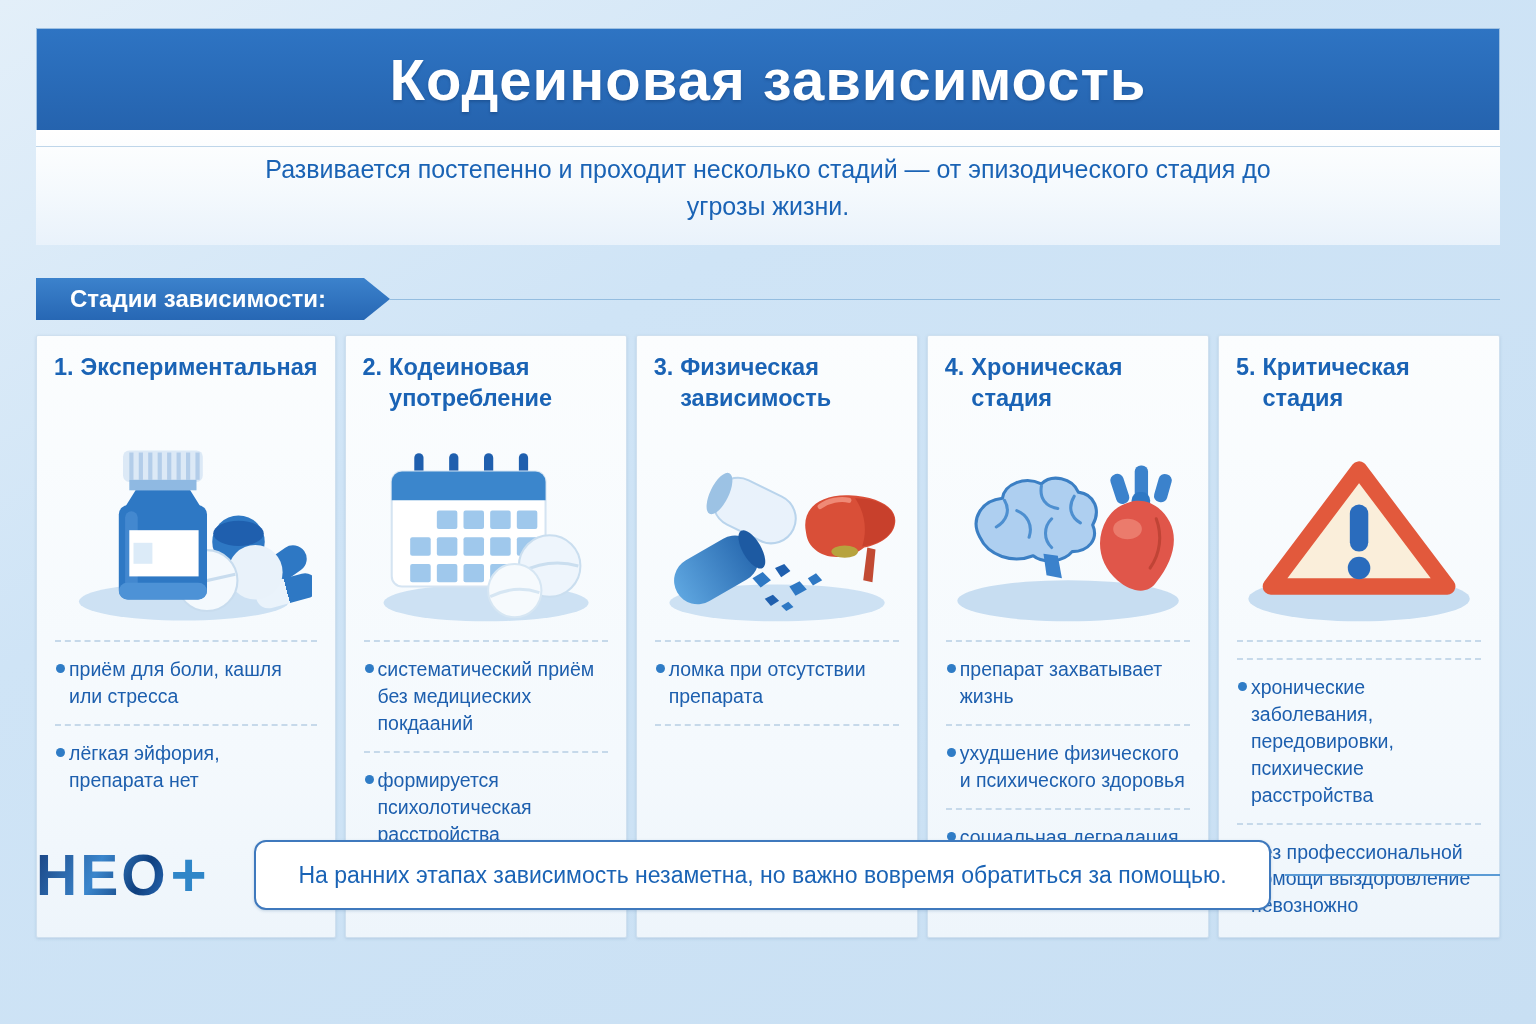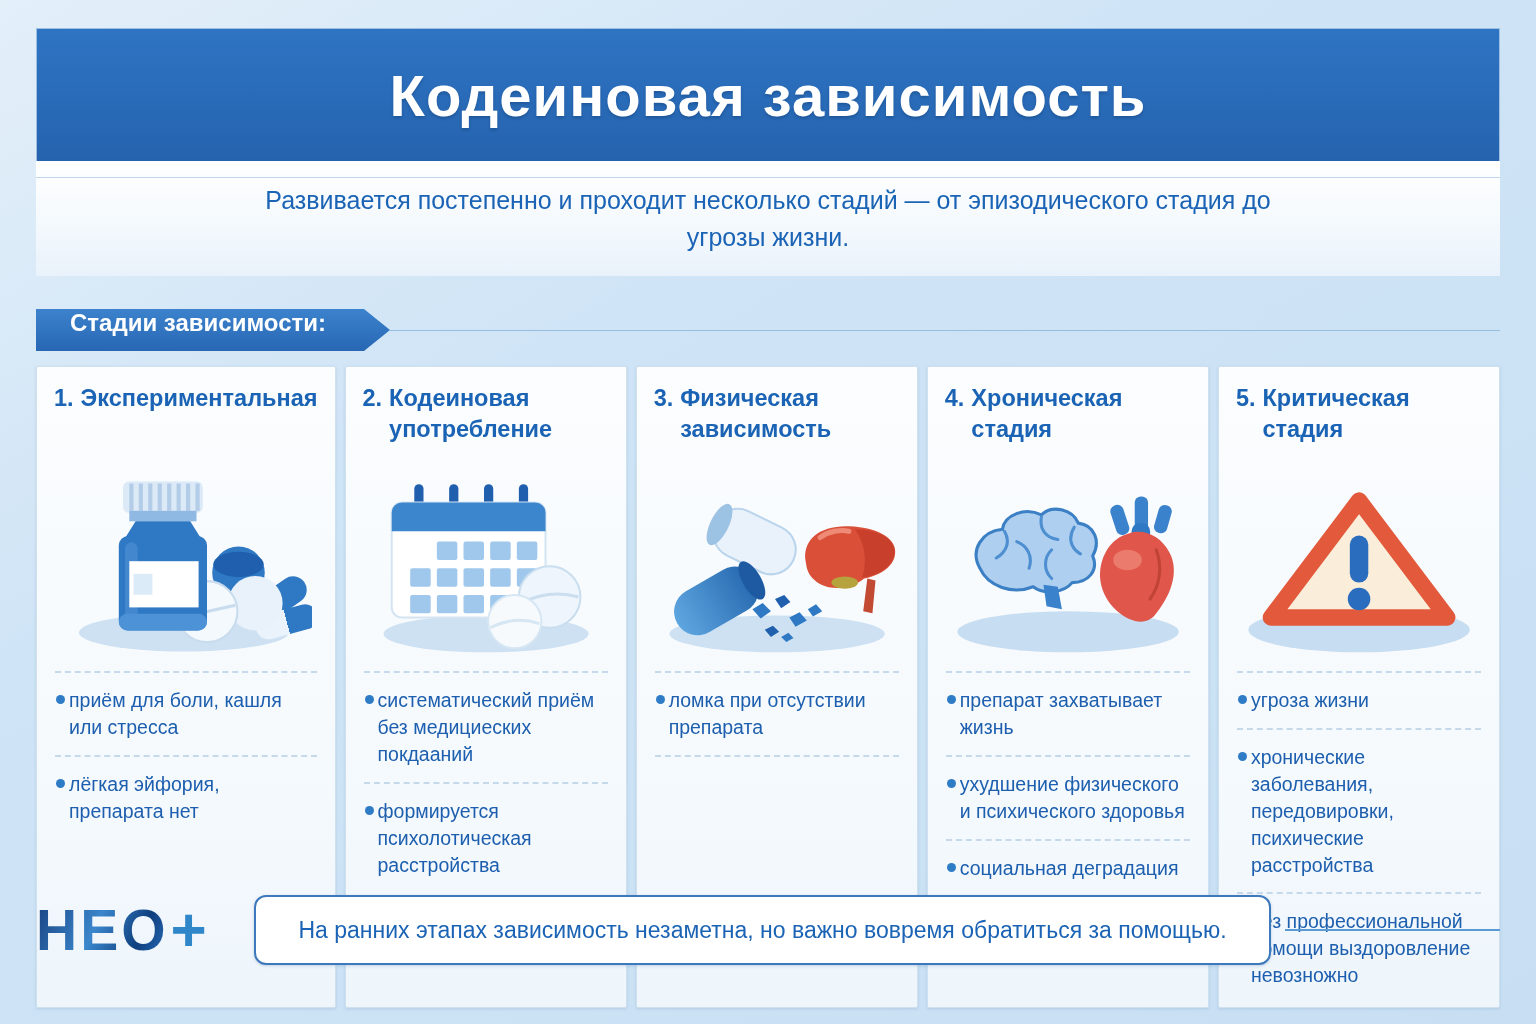--- a/index.html
+++ b/index.html
@@ -8,21 +8,21 @@
     font-family:"Liberation Sans","DejaVu Sans",sans-serif;
     background:var(--page_bg,#cfe4f6);
   }
   .page{
     width:1536px; height:1024px; overflow:hidden;
     padding:28px 36px 0 36px;
     background:linear-gradient(150deg,#e3eff9 0%,var(--page_bg,#cfe4f6) 35%,#c8dff3 100%);
   }
   
   .banner{
-    height:133px;
+    height:102px;
     background:linear-gradient(180deg,var(--banner_blue,#2e74c3),var(--banner_blue_dark,#2563ae));
     display:flex; align-items:center; justify-content:center;
     border:1px solid #9dc0e2; border-bottom:none;
   }
   .banner h1{
     color:#fff; font-size:58px; font-weight:700; letter-spacing:1px;
     text-shadow:0 2px 3px rgba(0,30,70,.25);
   }
   .subtitle-band{
     height:115px; position:relative;
@@ -36,21 +36,21 @@
   .subtitle{
     max-width:1010px; text-align:center;
     color:var(--accent_text,#1a63b5); font-size:25px; line-height:1.45;
   }
   
   .ribbon-row{ margin-top:33px; height:42px; display:flex; align-items:center; }
   .ribbon{
     flex:none; width:354px; height:42px;
     background:linear-gradient(180deg,#3c82cc,#2767b4);
     clip-path:polygon(0 0,calc(100% - 26px) 0,100% 50%,calc(100% - 26px) 100%,0 100%);
-    display:flex; align-items:flex-start; padding:0 46px 0 34px;
+    display:flex; align-items:center; padding:0 46px 0 34px;
   }
   .ribbon span{ color:#fff; font-size:24px; font-weight:700; }
   .ribbon-line{ flex:1; height:1px; background:#94bde0; }
   
   .cards{
     margin-top:15px; height:505px;
     display:grid; grid-template-columns:repeat(5,1fr); gap:9px;
   }
   .card{
     background:linear-gradient(180deg,#fbfdfe 0%,var(--card_bg,#f4f9fd) 70%,#eef5fb 100%);
@@ -73,21 +73,21 @@
   }
   .icon-wrap svg{ width:100%; max-width:252px; height:auto; display:block; }
   .dash{ border-top:2px dashed var(--dashed_line,#c6d9ea); margin:8px 1px; }
   .bullet{ display:flex; gap:4px; padding:6px 0 6px 2px; }
   .dot{
     flex:none; width:9px; height:9px; border-radius:50%;
     background:var(--bullet_dot,#2f7cc6); margin-top:8px;
   }
   .btxt{ color:var(--bullet_text,#1d5fae); font-size:19.5px; line-height:1.38; }
   
-  .footer{ margin-top:24px; display:flex; align-items:center; }
+  .footer{ display:flex; align-items:center; }
   .logo{ flex:none; width:218px; display:flex; align-items:center; }
   .logo-txt{
     font-size:57px; font-weight:800; letter-spacing:3px; color:#1c5fa8;
     background:linear-gradient(115deg,#173f7e 0%,#3b86cc 45%,#0f3f7e 75%,#2e74c3 100%);
     -webkit-background-clip:text; background-clip:text; -webkit-text-fill-color:transparent;
   }
   .logo-plus{ font-size:62px; font-weight:800; color:#2f86c8; margin-left:2px; line-height:1; }
   .note{
     flex:1; min-height:70px;
     background:#fff; border:2px solid var(--note_border,#3f79bd); border-radius:12px;
@@ -319,24 +319,20 @@
       </h2>
       <div class="icon-wrap">
         <svg viewBox="0 0 240 175" xmlns="http://www.w3.org/2000/svg">
           <ellipse cx="120" cy="148" rx="108" ry="22" fill="#c7ddf1"></ellipse>
           <path d="M120,22 L206,136 L34,136 Z" fill="#faeeda" stroke="#e2593c" stroke-width="16" stroke-linejoin="round"></path>
           <rect x="111" y="56" width="18" height="46" rx="9" fill="#2a6cbd"></rect>
           <circle cx="120" cy="118" r="11" fill="#2a6cbd"></circle>
         </svg>
       </div>
       <div class="dash"></div>
-      <div class="bullet">
-        <span class="dot"></span>
-        <span class="btxt">угроза жизни</span>
-      </div>
       <div class="dash"></div>
       <div class="bullet">
         <span class="dot"></span>
         <span class="btxt">хронические заболевания, передовировки, психические расстройства</span>
       </div>
       <div class="dash"></div>
       <div class="bullet">
         <span class="dot"></span>
         <span class="btxt">без профессиональной помощи выздоровление невозножно</span>
       </div>

